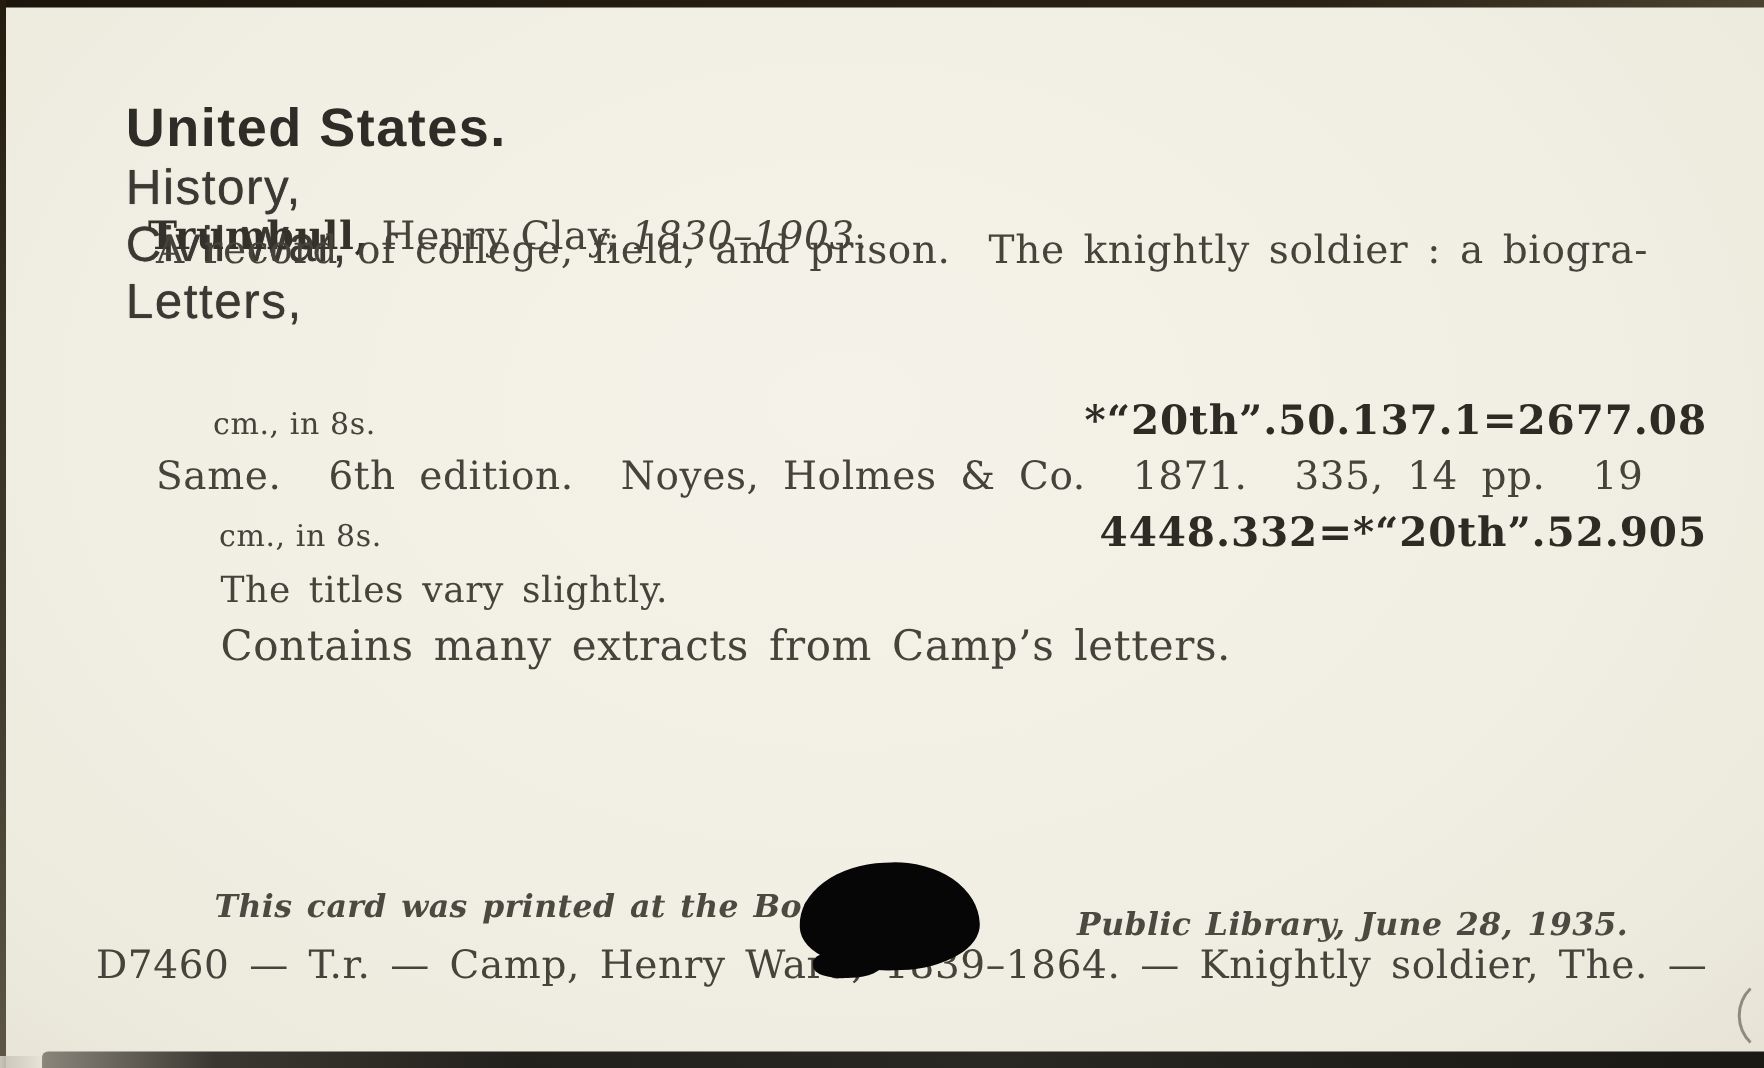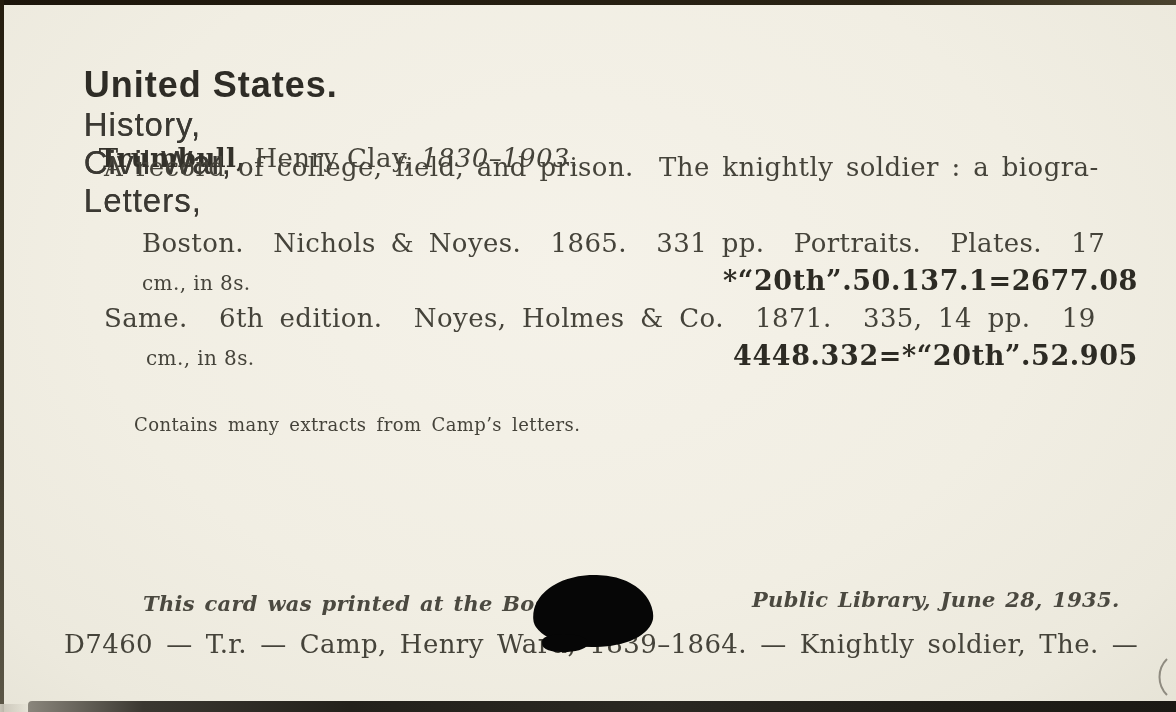--- a/index.html
+++ b/index.html
@@ -38,26 +38,26 @@
   .title1{left:104px;top:152px;word-spacing:4px;}
   .title2{left:131px;top:190px;word-spacing:3px;}
   .ed1l1{left:142px;top:228px;word-spacing:6px;}
   .ed2l1{left:104px;top:303px;word-spacing:7px;}
   .callrow{position:absolute;display:flex;justify-content:space-between;align-items:baseline;white-space:pre;}
   .callrow1{left:142px;top:265px;width:996px;}
   .callrow2{left:146px;top:340px;width:992px;}
   .cm{font-size:20px;letter-spacing:0.4px;}
   .callnum{font-weight:700;font-size:27px;letter-spacing:0.6px;color:#2d2b24;}
   .note1{left:147px;top:379px;font-size:24px;word-spacing:4px;}
-  .note2{left:134px;top:414px;font-size:18px;word-spacing:4px;}
+  .note2{left:147px;top:414px;font-size:28px;word-spacing:4px;}
 
   .imprint-left{left:143px;top:591px;font-size:21px;font-style:italic;font-weight:700;
     color:#4b4940;letter-spacing:0.3px;word-spacing:2px;}
-  .imprint-right{left:718px;top:587px;font-size:21px;font-style:italic;font-weight:700;
-    color:#4b4940;letter-spacing:0.3px;word-spacing:2px;margin-left:34px;}
+  .imprint-right{left:718px;top:603px;font-size:21px;font-style:italic;font-weight:700;
+    color:#4b4940;letter-spacing:0.3px;word-spacing:2px;}
 
   .tracing1{left:64px;top:629px;word-spacing:4.5px;}
   .tracing2{left:64px;top:666px;word-spacing:3px;}
 
   .redaction{position:absolute;left:533px;top:575px;width:120px;height:72px;
     background:#060606;z-index:5;transform:rotate(-2deg);
     border-radius:50% 50% 46% 54% / 58% 62% 42% 44%;}
   .redaction:after{content:"";position:absolute;left:8px;bottom:-4px;width:46px;height:18px;
     background:#060606;border-radius:40% 60% 50% 50%;}
 </style>
@@ -80,32 +80,32 @@
     <span class="h-sub">Civil War,</span>
     <span class="h-sub">Letters,</span>
   </div>
 
   <div class="line author">
     <span class="bold">Trumbull,</span><span> Henry Clay, </span><span class="ital">1830–1903.</span>
   </div>
 
   <div class="line title1">A record of college, field, and prison.  The knightly soldier : a biogra-</div>
 
-  <div class="line ed1l1">Boston.  Nichols &amp; Noyes.  1865.  331 pp.  Portraits.  Plates.  17</div>
   <div class="callrow callrow1">
     <span class="cm">cm., in 8s.</span>
     <span class="callnum">*“20th”.50.137.1=2677.08</span>
   </div>
 
   <div class="line ed2l1">Same.  6th edition.  Noyes, Holmes &amp; Co.  1871.  335, 14 pp.  19</div>
   <div class="callrow callrow2">
     <span class="cm">cm., in 8s.</span>
     <span class="callnum">4448.332=*“20th”.52.905</span>
   </div>
 
+  <div class="line note1">The titles vary slightly.</div>
   <div class="line note2">Contains many extracts from Camp’s letters.</div>
 
   <div class="line imprint-left">This card was printed at the Boston</div>
   <div class="line imprint-right">Public Library, June 28, 1935.</div>
 
   <div class="line tracing1">D7460 — T.r. — Camp, Henry Ward, 1839–1864. — Knightly soldier, The. —</div>
 
   <div class="redaction"></div>
 
 </div>

